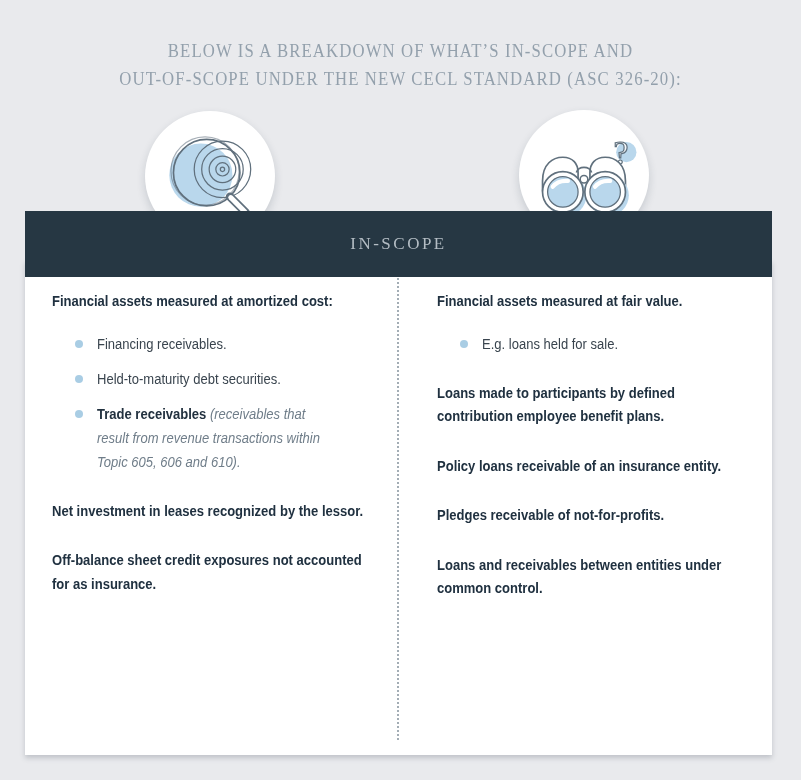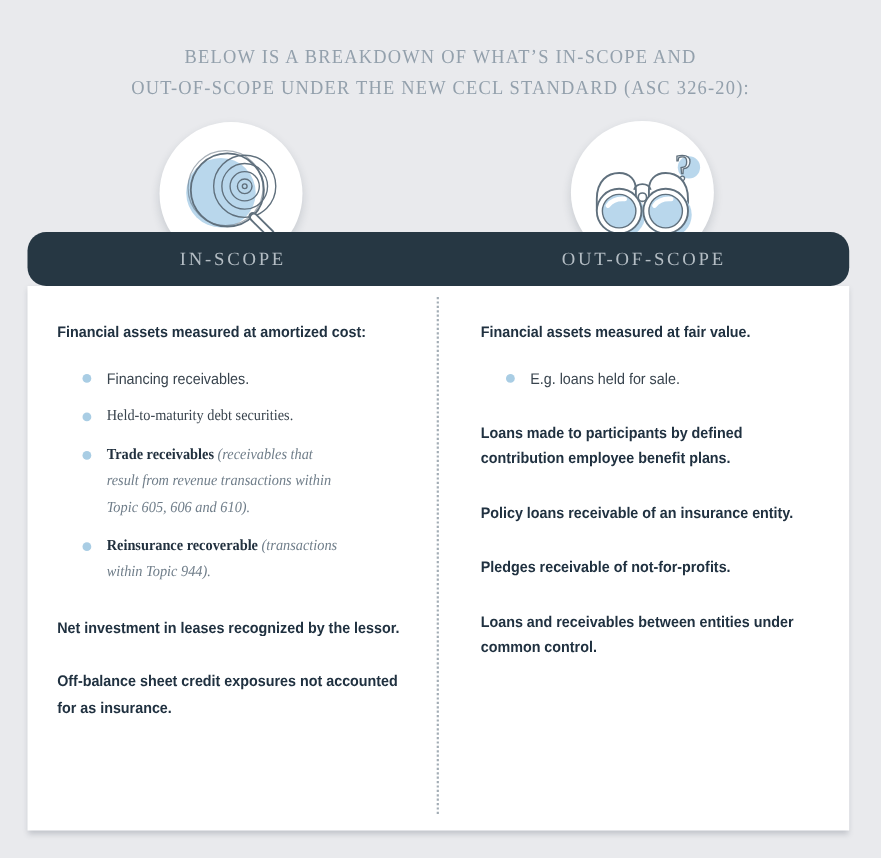--- a/index.html
+++ b/index.html
@@ -21,22 +21,22 @@
     transform:scaleX(.93);transform-origin:50% 0;
   }
   .icon-circle{
     position:absolute;width:130px;height:130px;border-radius:50%;
     background:var(--card-bg);box-shadow:0 4px 9px rgba(40,55,70,.18);
     z-index:1;display:flex;align-items:center;justify-content:center;
   }
   #circle-left{left:145px;top:111px;}
   #circle-right{left:519px;top:110px;}
   .scope-bar{
-    position:absolute;left:25px;top:211px;width:747px;height:49px;
-    background:var(--bar-bg);z-index:3;display:flex;border-radius:17px;
+    position:absolute;left:25px;top:211px;width:747px;height:66px;
+    background:var(--bar-bg);z-index:3;display:flex;
   }
   .bar-cell{
     flex:1;display:flex;align-items:center;justify-content:center;
     font-family:"Liberation Serif",serif;font-size:17px;letter-spacing:2.5px;
     color:var(--bar-text);
   }
   .card{
     position:absolute;left:25px;top:260px;width:747px;height:495px;
     background:var(--card-bg);box-shadow:0 3px 5px rgba(70,80,95,.25);
     z-index:2;display:flex;justify-content:center;
@@ -48,21 +48,21 @@
   .col{position:relative;}
   #col-0{width:373px;padding:30px 0 0 27px;}
   #col-1{width:374px;padding:30px 0 16px 39px;}
   .h{
     font-weight:bold;font-size:14px;line-height:23.5px;color:var(--heading-text);
     margin-top:26px;transform:scaleX(.93);transform-origin:0 0;white-space:nowrap;
   }
   .h:first-child{margin-top:0;}
   .blist{list-style:none;margin:18px 0 3px;}
   .blist li{display:flex;padding-left:23px;margin-top:13px;}
-  .blist li + li{margin-top:11px;font-family:Liberation Serif, serif;}
+  .blist li + li{margin-top:11px;}
   .dot{
     flex:0 0 8px;width:8px;height:8px;border-radius:50%;
     background:var(--bullet-dot);margin:8px 14px 0 0;
   }
   .btext{
     font-size:14px;line-height:24px;color:var(--body-text);
     transform:scaleX(.93);transform-origin:0 0;white-space:nowrap;
   }
   .s-b{font-weight:bold;color:#22313f;}
   .s-i{font-style:italic;color:var(--muted-italic);}
@@ -108,21 +108,20 @@
     <circle cx="40" cy="85" r="18" fill="var(--icon-blue)" stroke="var(--icon-stroke)" stroke-width="1.5"></circle>
     <circle cx="90" cy="85" r="18" fill="var(--icon-blue)" stroke="var(--icon-stroke)" stroke-width="1.5"></circle>
     <path d="M28,79 Q34,71 46,72" fill="none" stroke="#ffffff" stroke-width="5" stroke-linecap="round"></path>
     <path d="M78,79 Q84,71 96,72" fill="none" stroke="#ffffff" stroke-width="5" stroke-linecap="round"></path>
     <circle cx="65" cy="70" r="4.5" fill="#ffffff" stroke="var(--icon-stroke)" stroke-width="1.8"></circle>
   </svg>
 </div>
 
 <div class="scope-bar">
   <div class="bar-cell">IN-SCOPE</div>
-  <div class="bar-cell">OUT-OF-SCOPE</div>
 </div>
 
 <div class="card">
   <div class="col" id="col-0">
       <div class="h">
         <div>Financial assets measured at amortized cost:</div>
       </div>
       <ul class="blist">
         <li>
           <span class="dot"></span>
@@ -135,27 +134,20 @@
           <div class="btext">
             <div><span class="s-r">Held-to-maturity debt securities.</span></div>
           </div>
         </li>
         <li>
           <span class="dot"></span>
           <div class="btext">
             <div><span class="s-b">Trade receivables </span><span class="s-i">(receivables that</span></div>
             <div><span class="s-i">result from revenue transactions within</span></div>
             <div><span class="s-i">Topic 605, 606 and 610).</span></div>
-          </div>
-        </li>
-        <li>
-          <span class="dot"></span>
-          <div class="btext">
-            <div><span class="s-b">Reinsurance recoverable </span><span class="s-i">(transactions</span></div>
-            <div><span class="s-i">within Topic 944).</span></div>
           </div>
         </li>
       </ul>
       <div class="h">
         <div>Net investment in leases recognized by the lessor.</div>
       </div>
       <div class="h">
         <div>Off-balance sheet credit exposures not accounted</div>
         <div>for as insurance.</div>
       </div>

